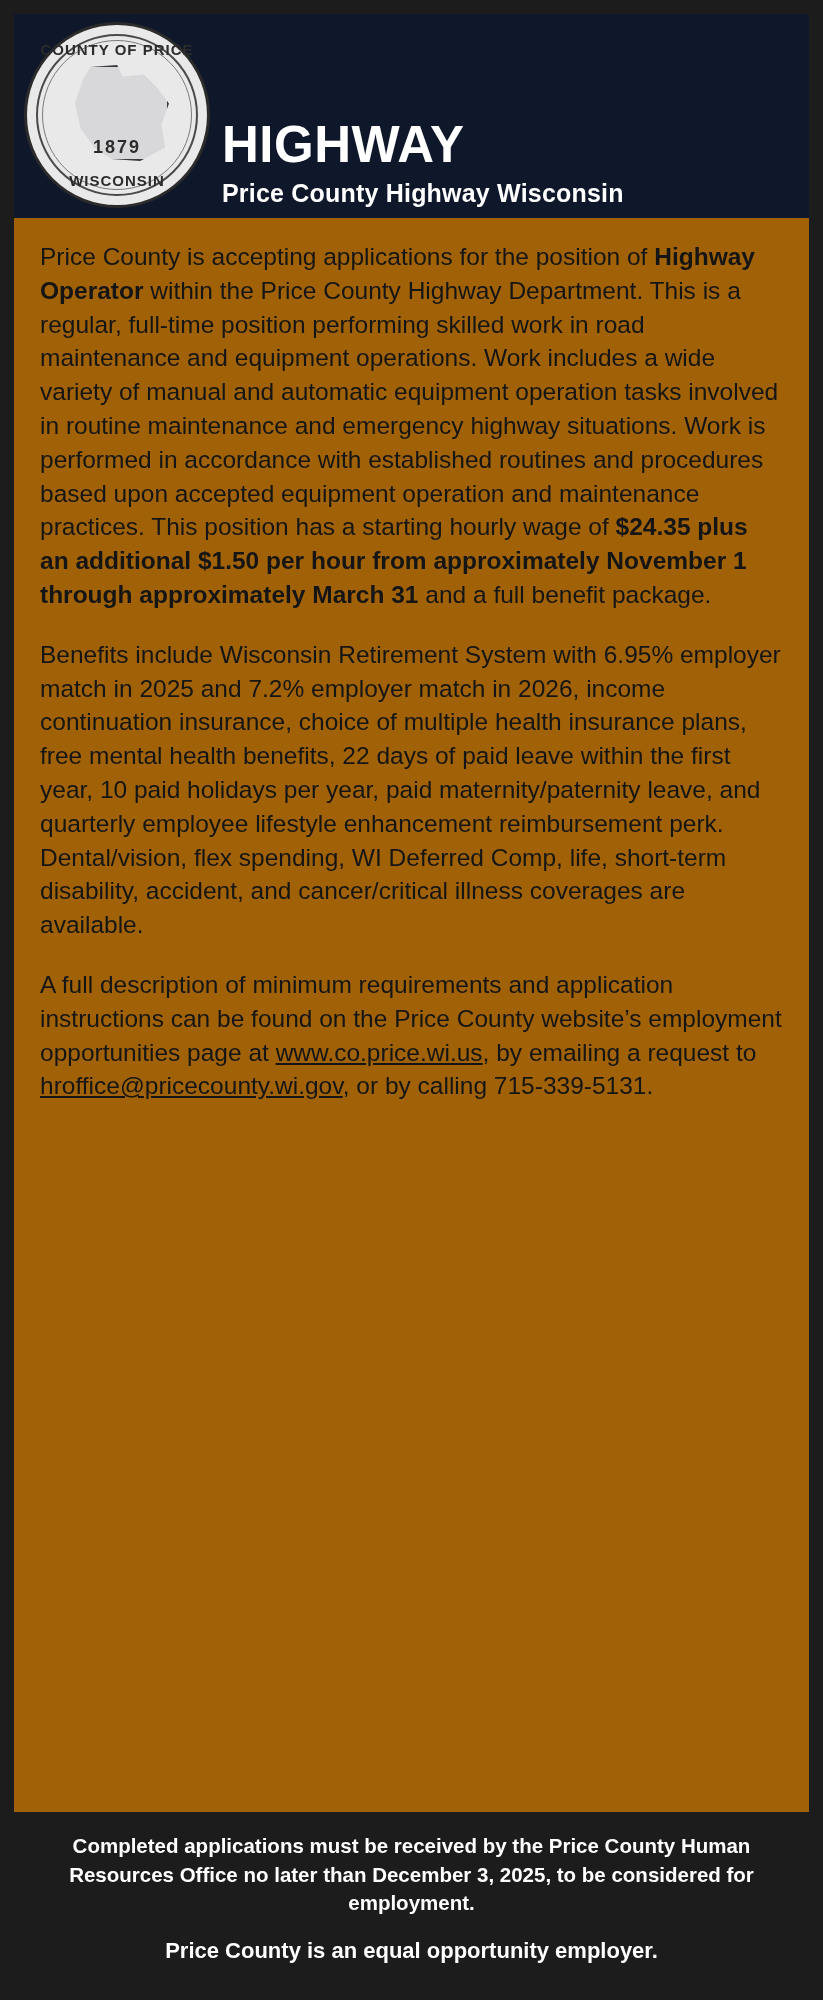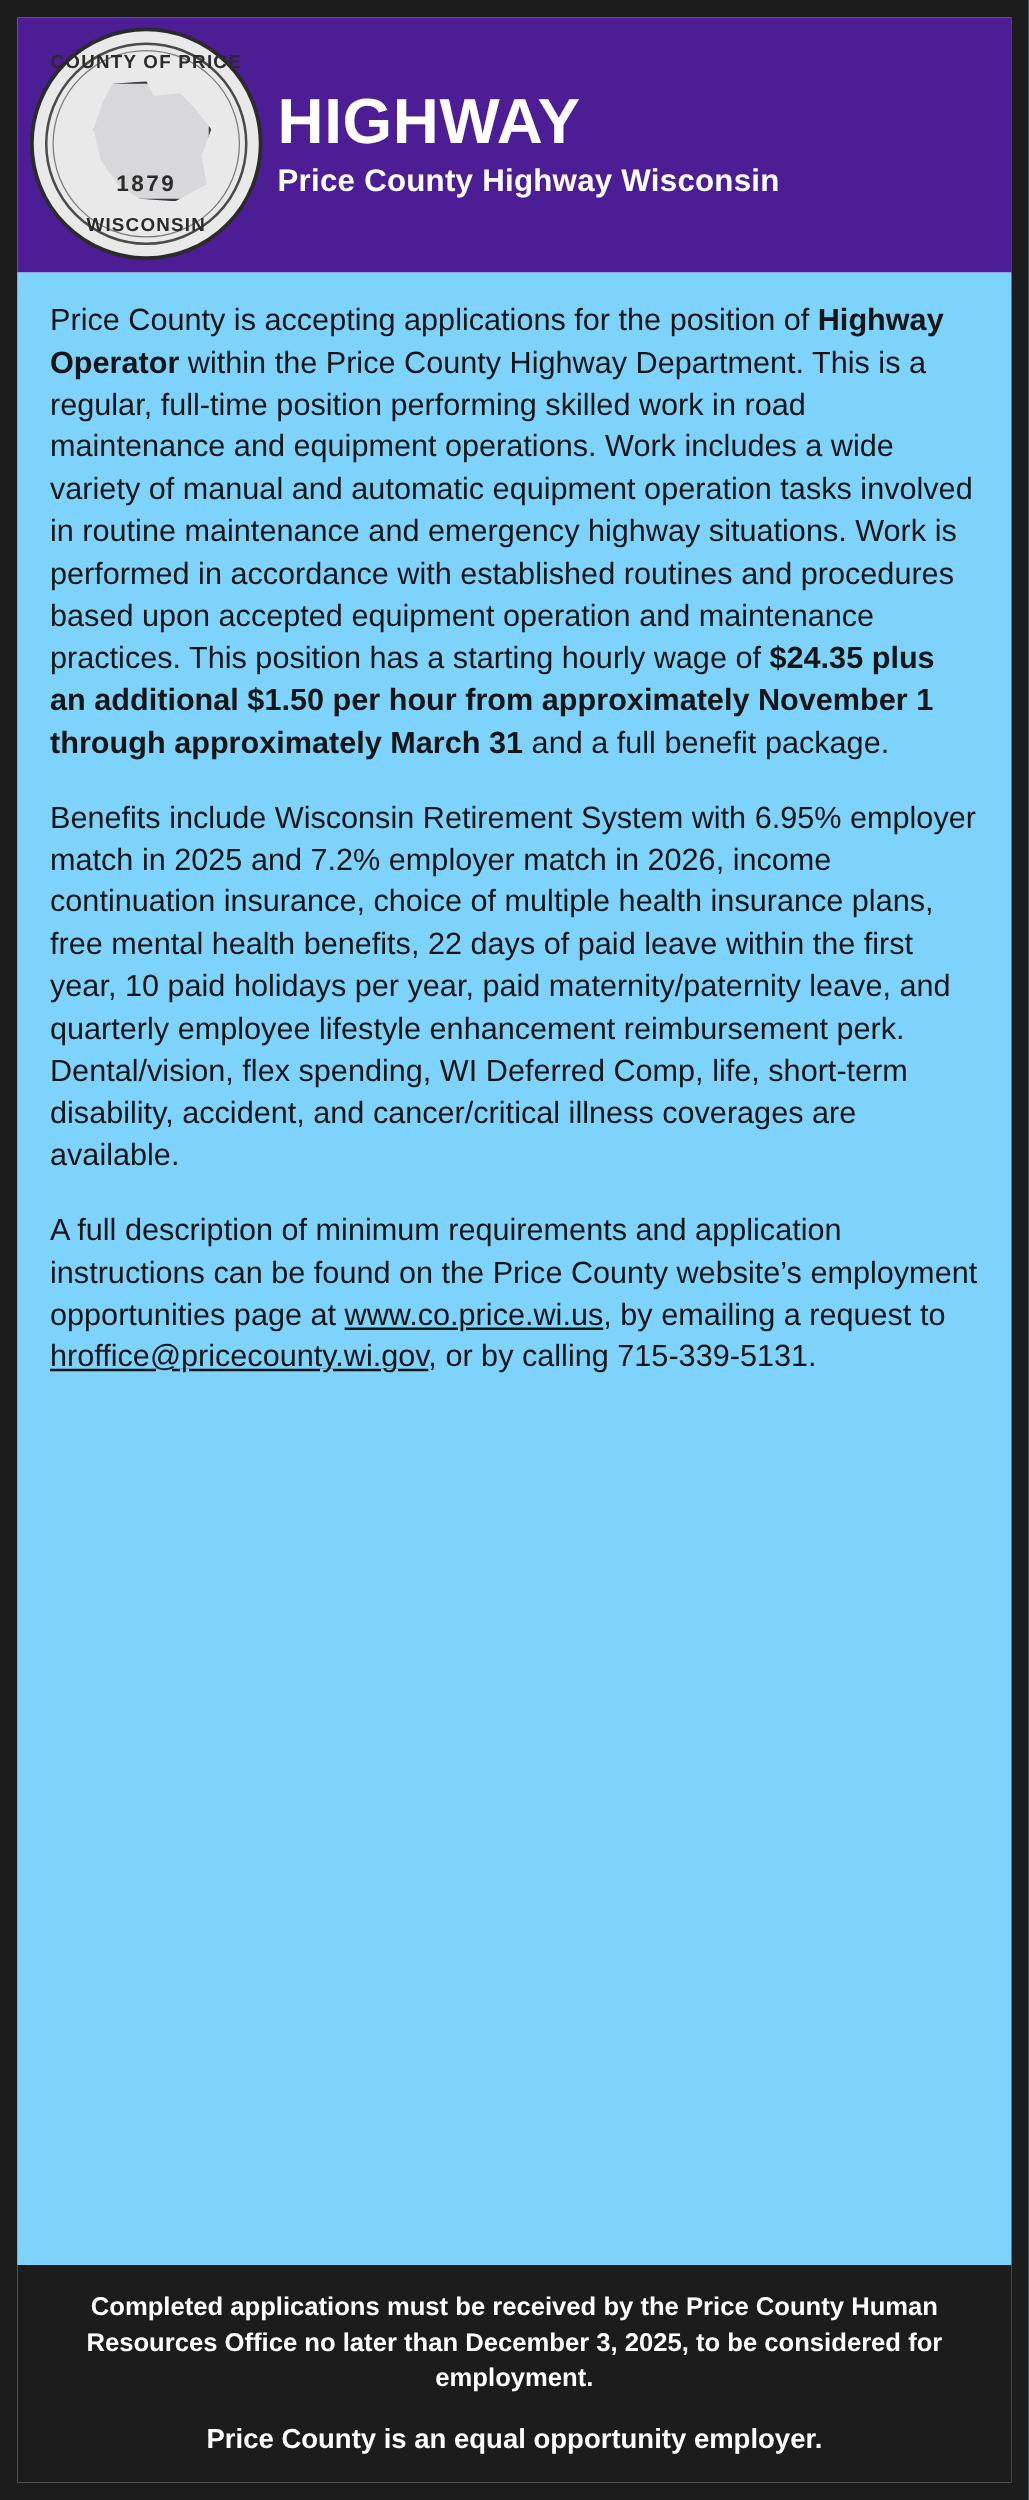--- a/index.html
+++ b/index.html
@@ -16,23 +16,23 @@
     width: 823px;
     min-height: 2000px;
     box-sizing: border-box;
     background: #ececed;
     border: 14px solid #1c1c1c;
     display: flex;
     flex-direction: column;
   }
   
   .header {
-    background: #4c1d95;
+    background: #0f172a;
     display: flex;
-    align-items: center;
+    align-items: flex-end;
     padding: 8px 14px 10px 10px;
     box-sizing: border-box;
   }
   .seal {
     width: 186px;
     height: 186px;
     flex: 0 0 186px;
     position: relative;
     border-radius: 50%;
     background: #e9e9ea;
@@ -102,21 +102,21 @@
   .subtitle {
     color: #ffffff;
     font-size: 25px;
     font-weight: bold;
     margin-top: 8px;
     letter-spacing: 0.2px;
   }
   
   .body {
     flex: 1 1 auto;
-    background: #7dd3fc;
+    background: #a16207;
     padding: 22px 26px 4px 26px;
     box-sizing: border-box;
   }
   .para {
     font-size: 24.5px;
     line-height: 1.38;
     color: #151515;
     margin: 0 0 26px 0;
   }
   .para:last-child { margin-bottom: 0; }

